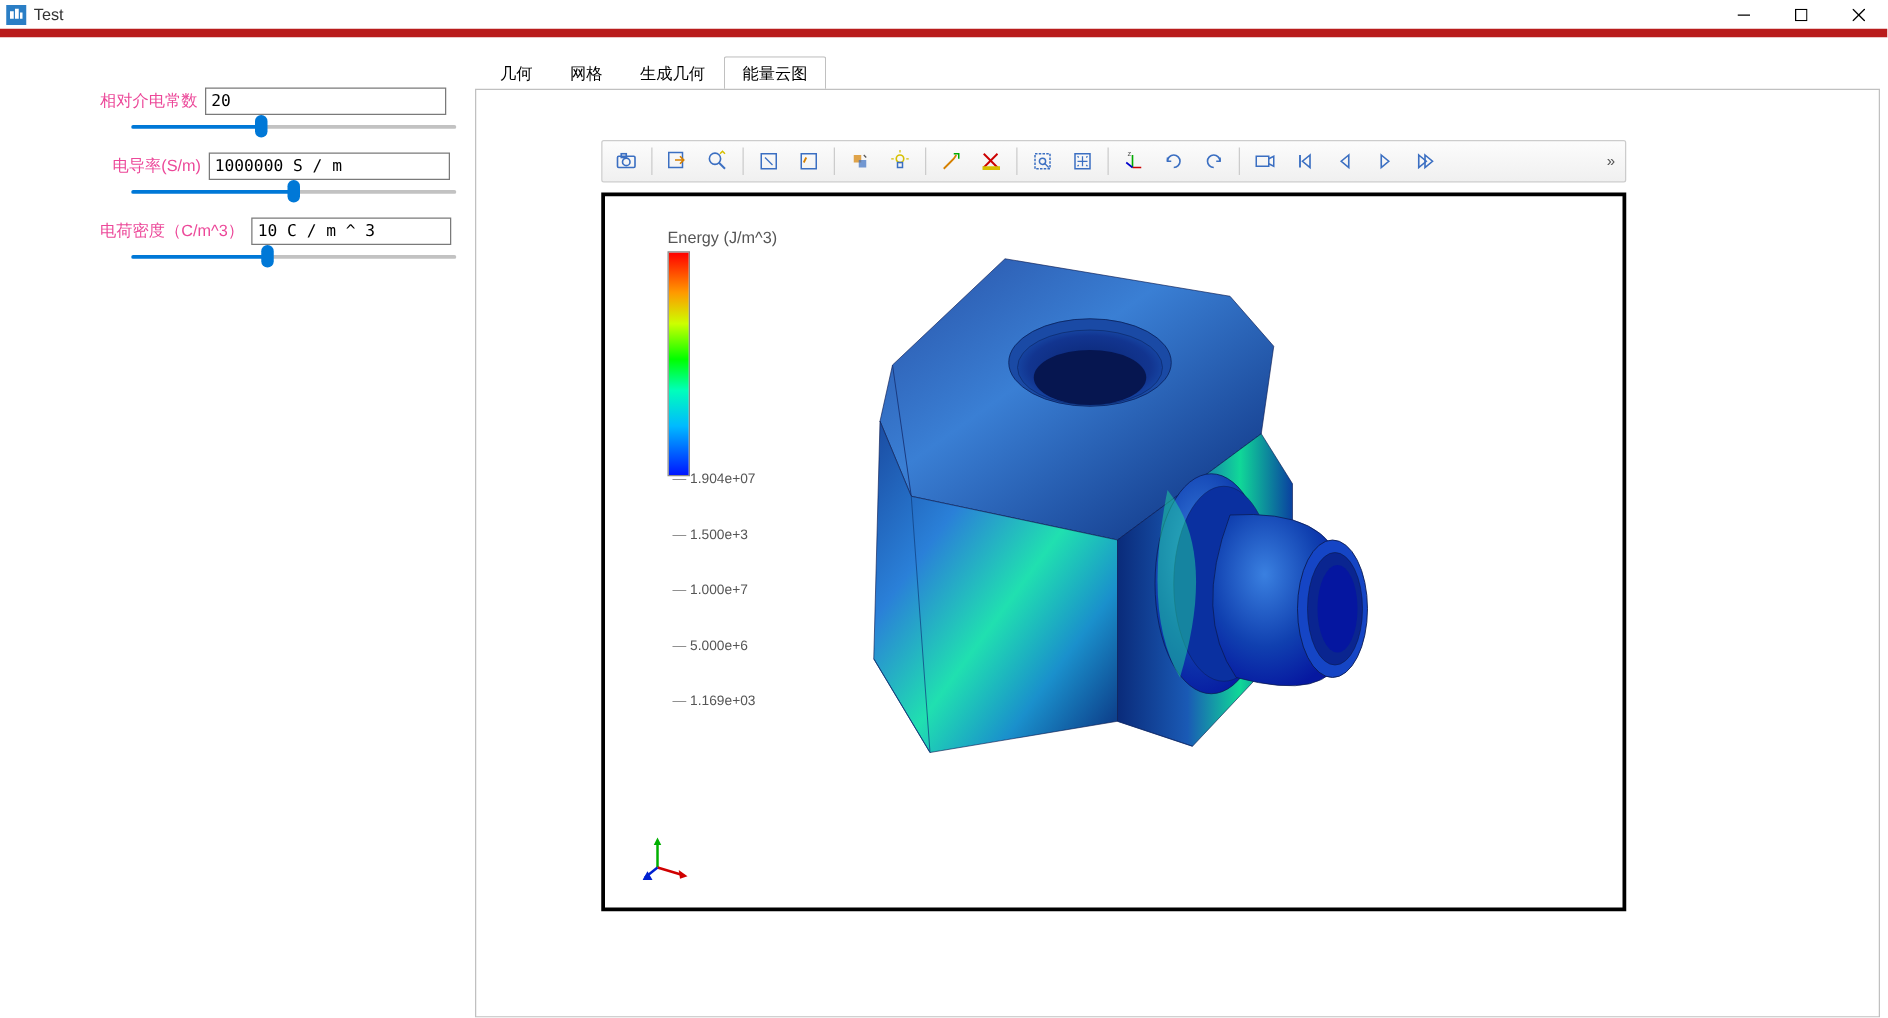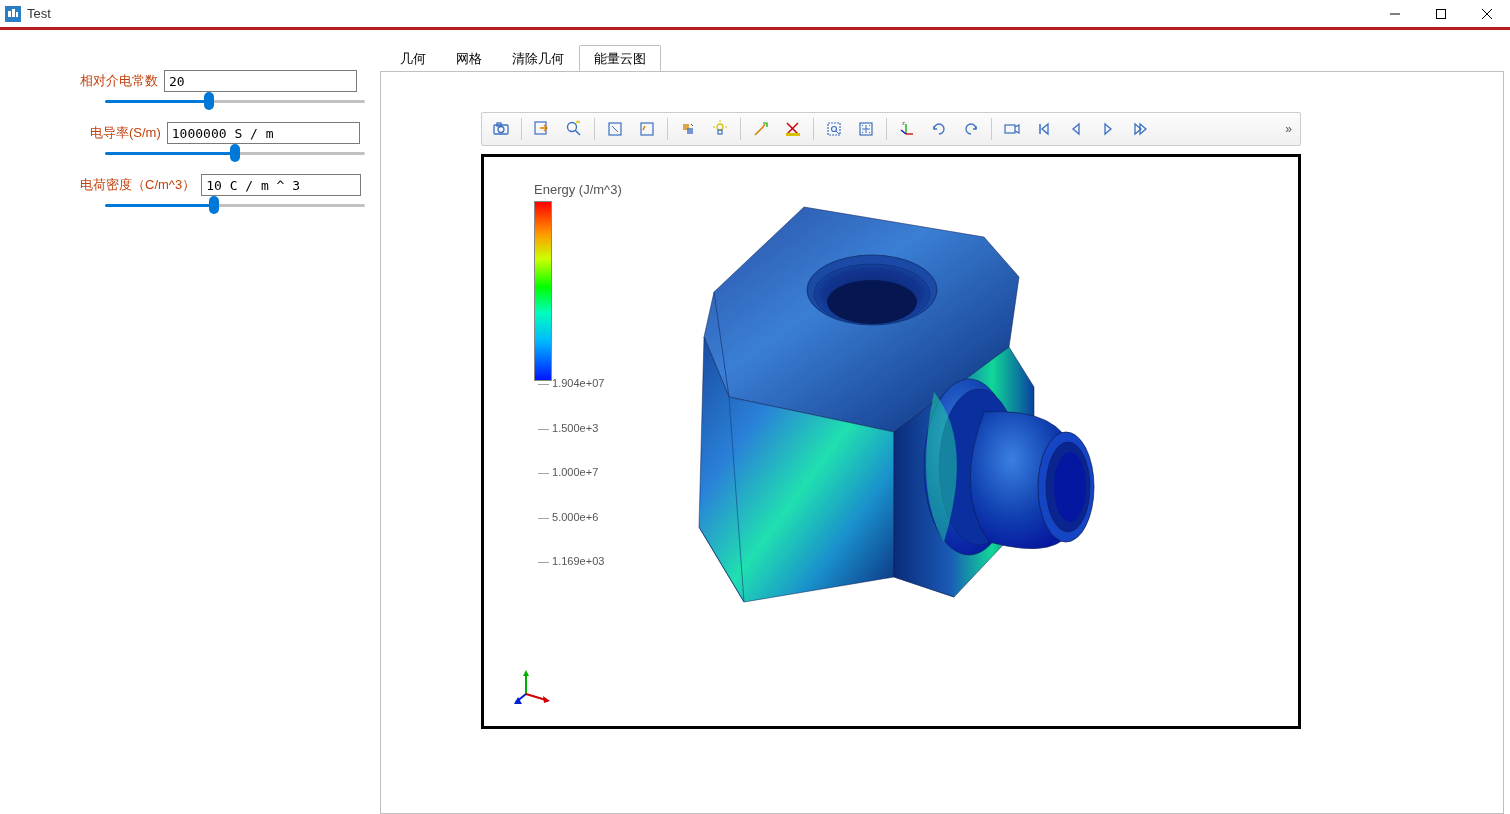--- a/index.html
+++ b/index.html
@@ -11,21 +11,21 @@
       height: 814px;
       overflow: hidden;
       display: flex;
       flex-direction: column;
     }
     
     
     .titlebar {
       height: 30px;
       background: #fff;
-      border-bottom: 3px solid #b91c1c;
+      border-bottom: 7px solid #b91c1c;
       display: flex;
       align-items: center;
       justify-content: space-between;
       padding: 0 0 0 5px;
     }
     .titlebar-left {
       display: flex;
       align-items: center;
       gap: 6px;
     }
@@ -67,21 +67,21 @@
     .param-row {
       display: flex;
       align-items: center;
       margin-bottom: 4px;
       justify-content: flex-start;
       padding-left: 70px;
     }
     .param-row.row2 { padding-left: 80px; }
     .param-row.row3 { padding-left: 70px; }
     .param-label {
-      color: #c2410c;
+      color: #ec4899;
       font-size: 13px;
       margin-right: 6px;
       white-space: nowrap;
     }
     .param-input {
       width: 193px;
       height: 22px;
       border: 1px solid #7a7a7a;
       padding: 0 4px;
       font-size: 13px;
@@ -335,21 +335,21 @@
         <div class="slider-thumb" style="left:42%"></div>
       </div>
     </div>
 
   </div>
 
   <div class="right-panel">
     <div class="tabs">
       <div class="tab">几何</div>
       <div class="tab">网格</div>
-      <div class="tab">清除几何</div>
+      <div class="tab">生成几何</div>
       <div class="tab active">能量云图</div>
     </div>
     <div class="tab-content">
 
       <div class="vp-toolbar">
         <div class="tb-btn">
             <svg width="18" height="18" viewBox="0 0 18 18">
               <rect x="2" y="5" width="14" height="9" rx="1" fill="none" stroke="#3b6fc2" stroke-width="1.3"></rect>
               <circle cx="9" cy="9.5" r="3" fill="none" stroke="#3b6fc2" stroke-width="1.3"></circle>
               <rect x="5" y="3" width="4" height="3" fill="none" stroke="#3b6fc2" stroke-width="1.3"></rect>

